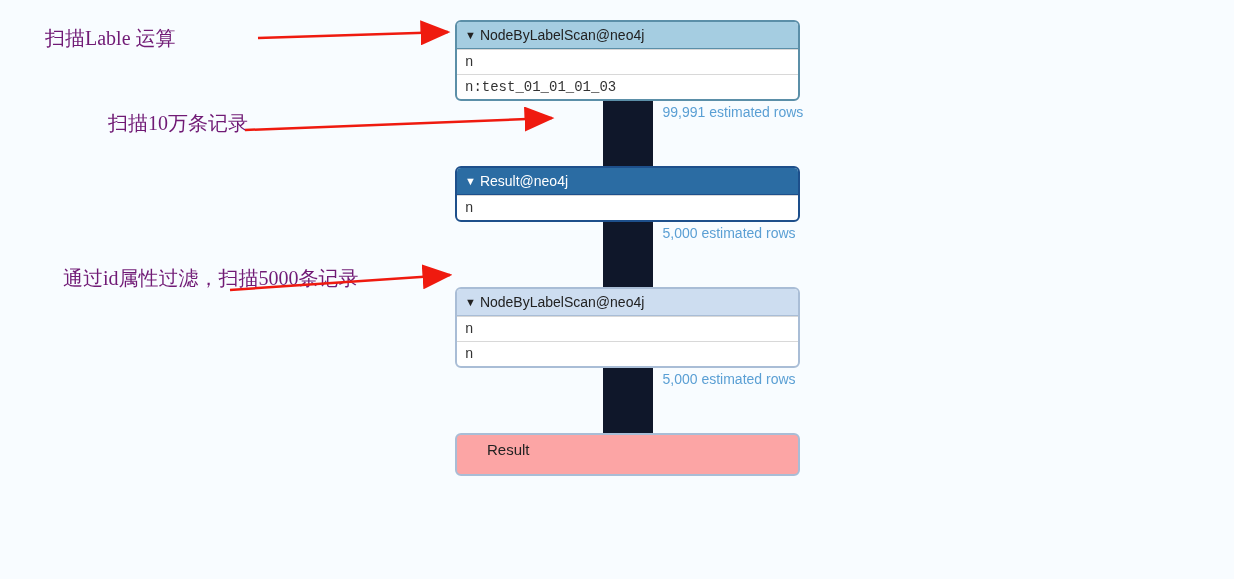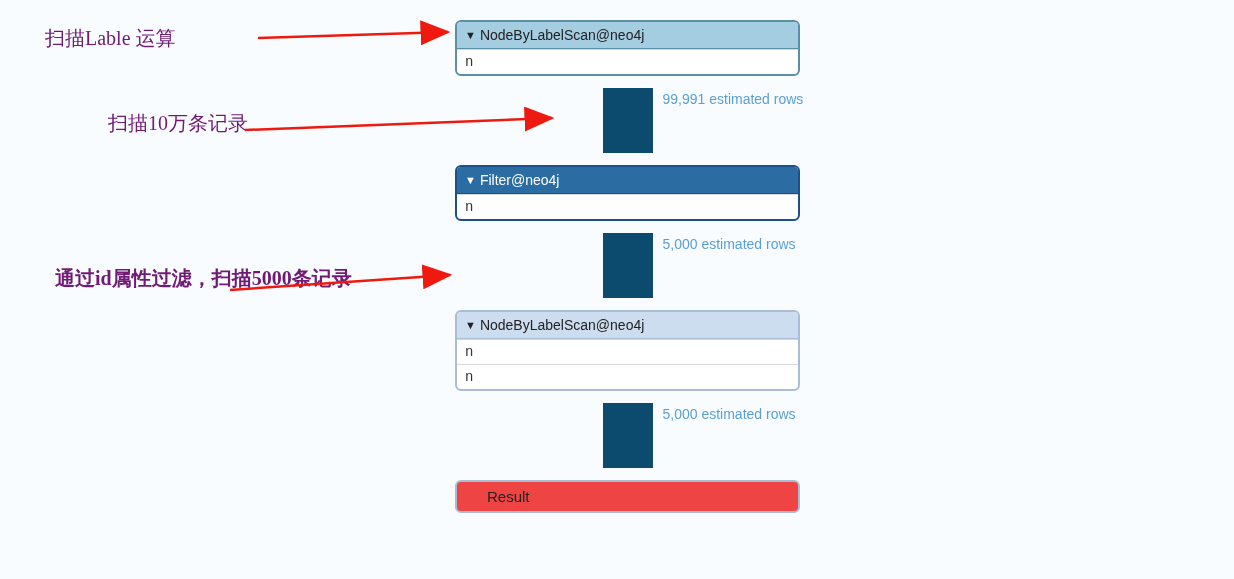--- a/index.html
+++ b/index.html
@@ -15,22 +15,22 @@
   }
   .plan-col {
     position: absolute;
     left: 455px;
     top: 20px;
     width: 345px;
   }
   .connector {
     width: 50px;
     height: 65px;
-    background: #0c4a6e;
-    margin: 12px auto;
+    background: #0f172a;
+    margin: 0 auto;
     position: relative;
   }
   .est-rows {
     position: absolute;
     top: 3px;
     left: 60px;
     color: #5a9fd4;
     font-size: 14px;
     white-space: nowrap;
   }
@@ -61,22 +61,22 @@
     font-family: "Courier New", monospace;
     font-size: 14px;
     color: #333;
     border-top: 1px solid #d8d8d8;
   }
   .node-row:first-of-type { border-top: none; }
   .result-box {
     width: 345px;
     border: 2px solid #a9bdd6;
     border-radius: 6px;
-    background: #ef4444;
-    padding: 6px 8px 6px 30px;
+    background: #fca5a5;
+    padding: 6px 8px 16px 30px;
     font-size: 15px;
     color: #222;
   }
   .annotation {
     position: absolute;
     color: #701a75;
     font-family: "SimSun","宋体",serif;
     font-size: 20px;
     white-space: nowrap;
   }
@@ -86,50 +86,51 @@
     width: 1234px;
     height: 579px;
     pointer-events: none;
   }
 </style>
 </head>
 <body>
 
 <div class="annotation" style="left:45px; top:25px;">扫描Lable 运算</div>
 <div class="annotation" style="left:108px; top:110px;">扫描10万条记录</div>
-<div class="annotation" style="left:55px; top:265px;font-weight:bold;">通过id属性过滤，扫描5000条记录</div>
+<div class="annotation" style="left:63px; top:265px;">通过id属性过滤，扫描5000条记录</div>
 
 <svg class="arrows">
   <defs>
     <marker id="ah" markerWidth="12" markerHeight="10" refX="11" refY="5" orient="auto">
       <path d="M0,0 L12,5 L0,10 Z" fill="#ef1a0f"></path>
     </marker>
   </defs>
   <line x1="258" y1="38" x2="448" y2="32" stroke="#ef1a0f" stroke-width="2.5" marker-end="url(#ah)"></line>
   <line x1="245" y1="130" x2="552" y2="118" stroke="#ef1a0f" stroke-width="2.5" marker-end="url(#ah)"></line>
   <line x1="230" y1="290" x2="450" y2="275" stroke="#ef1a0f" stroke-width="2.5" marker-end="url(#ah)"></line>
 </svg>
 
 <div class="plan-col">
 
   <div class="node node-a">
     <div class="node-header hdr-a">
       <span class="tri">▼</span>
       <span>NodeByLabelScan@neo4j</span>
     </div>
     <div class="node-row">n</div>
+    <div class="node-row">n:test_01_01_01_03</div>
   </div>
   <div class="connector">
     <span class="est-rows">99,991 estimated rows</span>
   </div>
 
   <div class="node node-b">
     <div class="node-header hdr-b">
       <span class="tri">▼</span>
-      <span>Filter@neo4j</span>
+      <span>Result@neo4j</span>
     </div>
     <div class="node-row">n</div>
   </div>
   <div class="connector">
     <span class="est-rows">5,000 estimated rows</span>
   </div>
 
   <div class="node node-c">
     <div class="node-header hdr-c">
       <span class="tri">▼</span>

